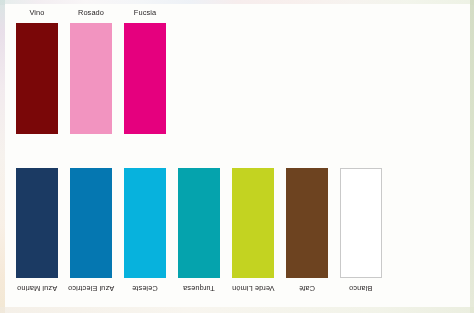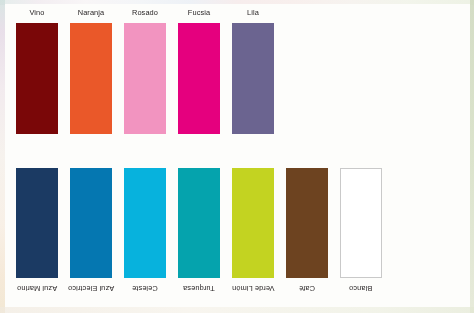--- a/index.html
+++ b/index.html
@@ -114,34 +114,26 @@
   <div class="edge-bottom"></div>
 
   <div class="palette-sheet">
 
     <div class="swatch-row top-row">
       <div class="swatch-cell">
         <span class="swatch-label">Vino</span>
         <div class="swatch-chip" style="background: rgb(122, 7, 8);"></div>
       </div>
       <div class="swatch-cell">
-        <span class="swatch-label">Naranja</span>
-        <div class="swatch-chip" style="background: rgb(234, 88, 41);"></div>
-      </div>
-      <div class="swatch-cell">
         <span class="swatch-label">Rosado</span>
         <div class="swatch-chip" style="background: rgb(242, 148, 192);"></div>
       </div>
       <div class="swatch-cell">
         <span class="swatch-label">Fucsia</span>
         <div class="swatch-chip" style="background: rgb(229, 0, 126);"></div>
-      </div>
-      <div class="swatch-cell">
-        <span class="swatch-label">Lila</span>
-        <div class="swatch-chip" style="background: rgb(107, 100, 144);"></div>
       </div>
     </div>
 
     <div class="swatch-row bottom-row">
       <div class="swatch-cell">
         <span class="swatch-label">Azul Marino</span>
         <div class="swatch-chip" style="background: rgb(27, 58, 99);"></div>
       </div>
       <div class="swatch-cell">
         <span class="swatch-label">Azul Electrico</span>

